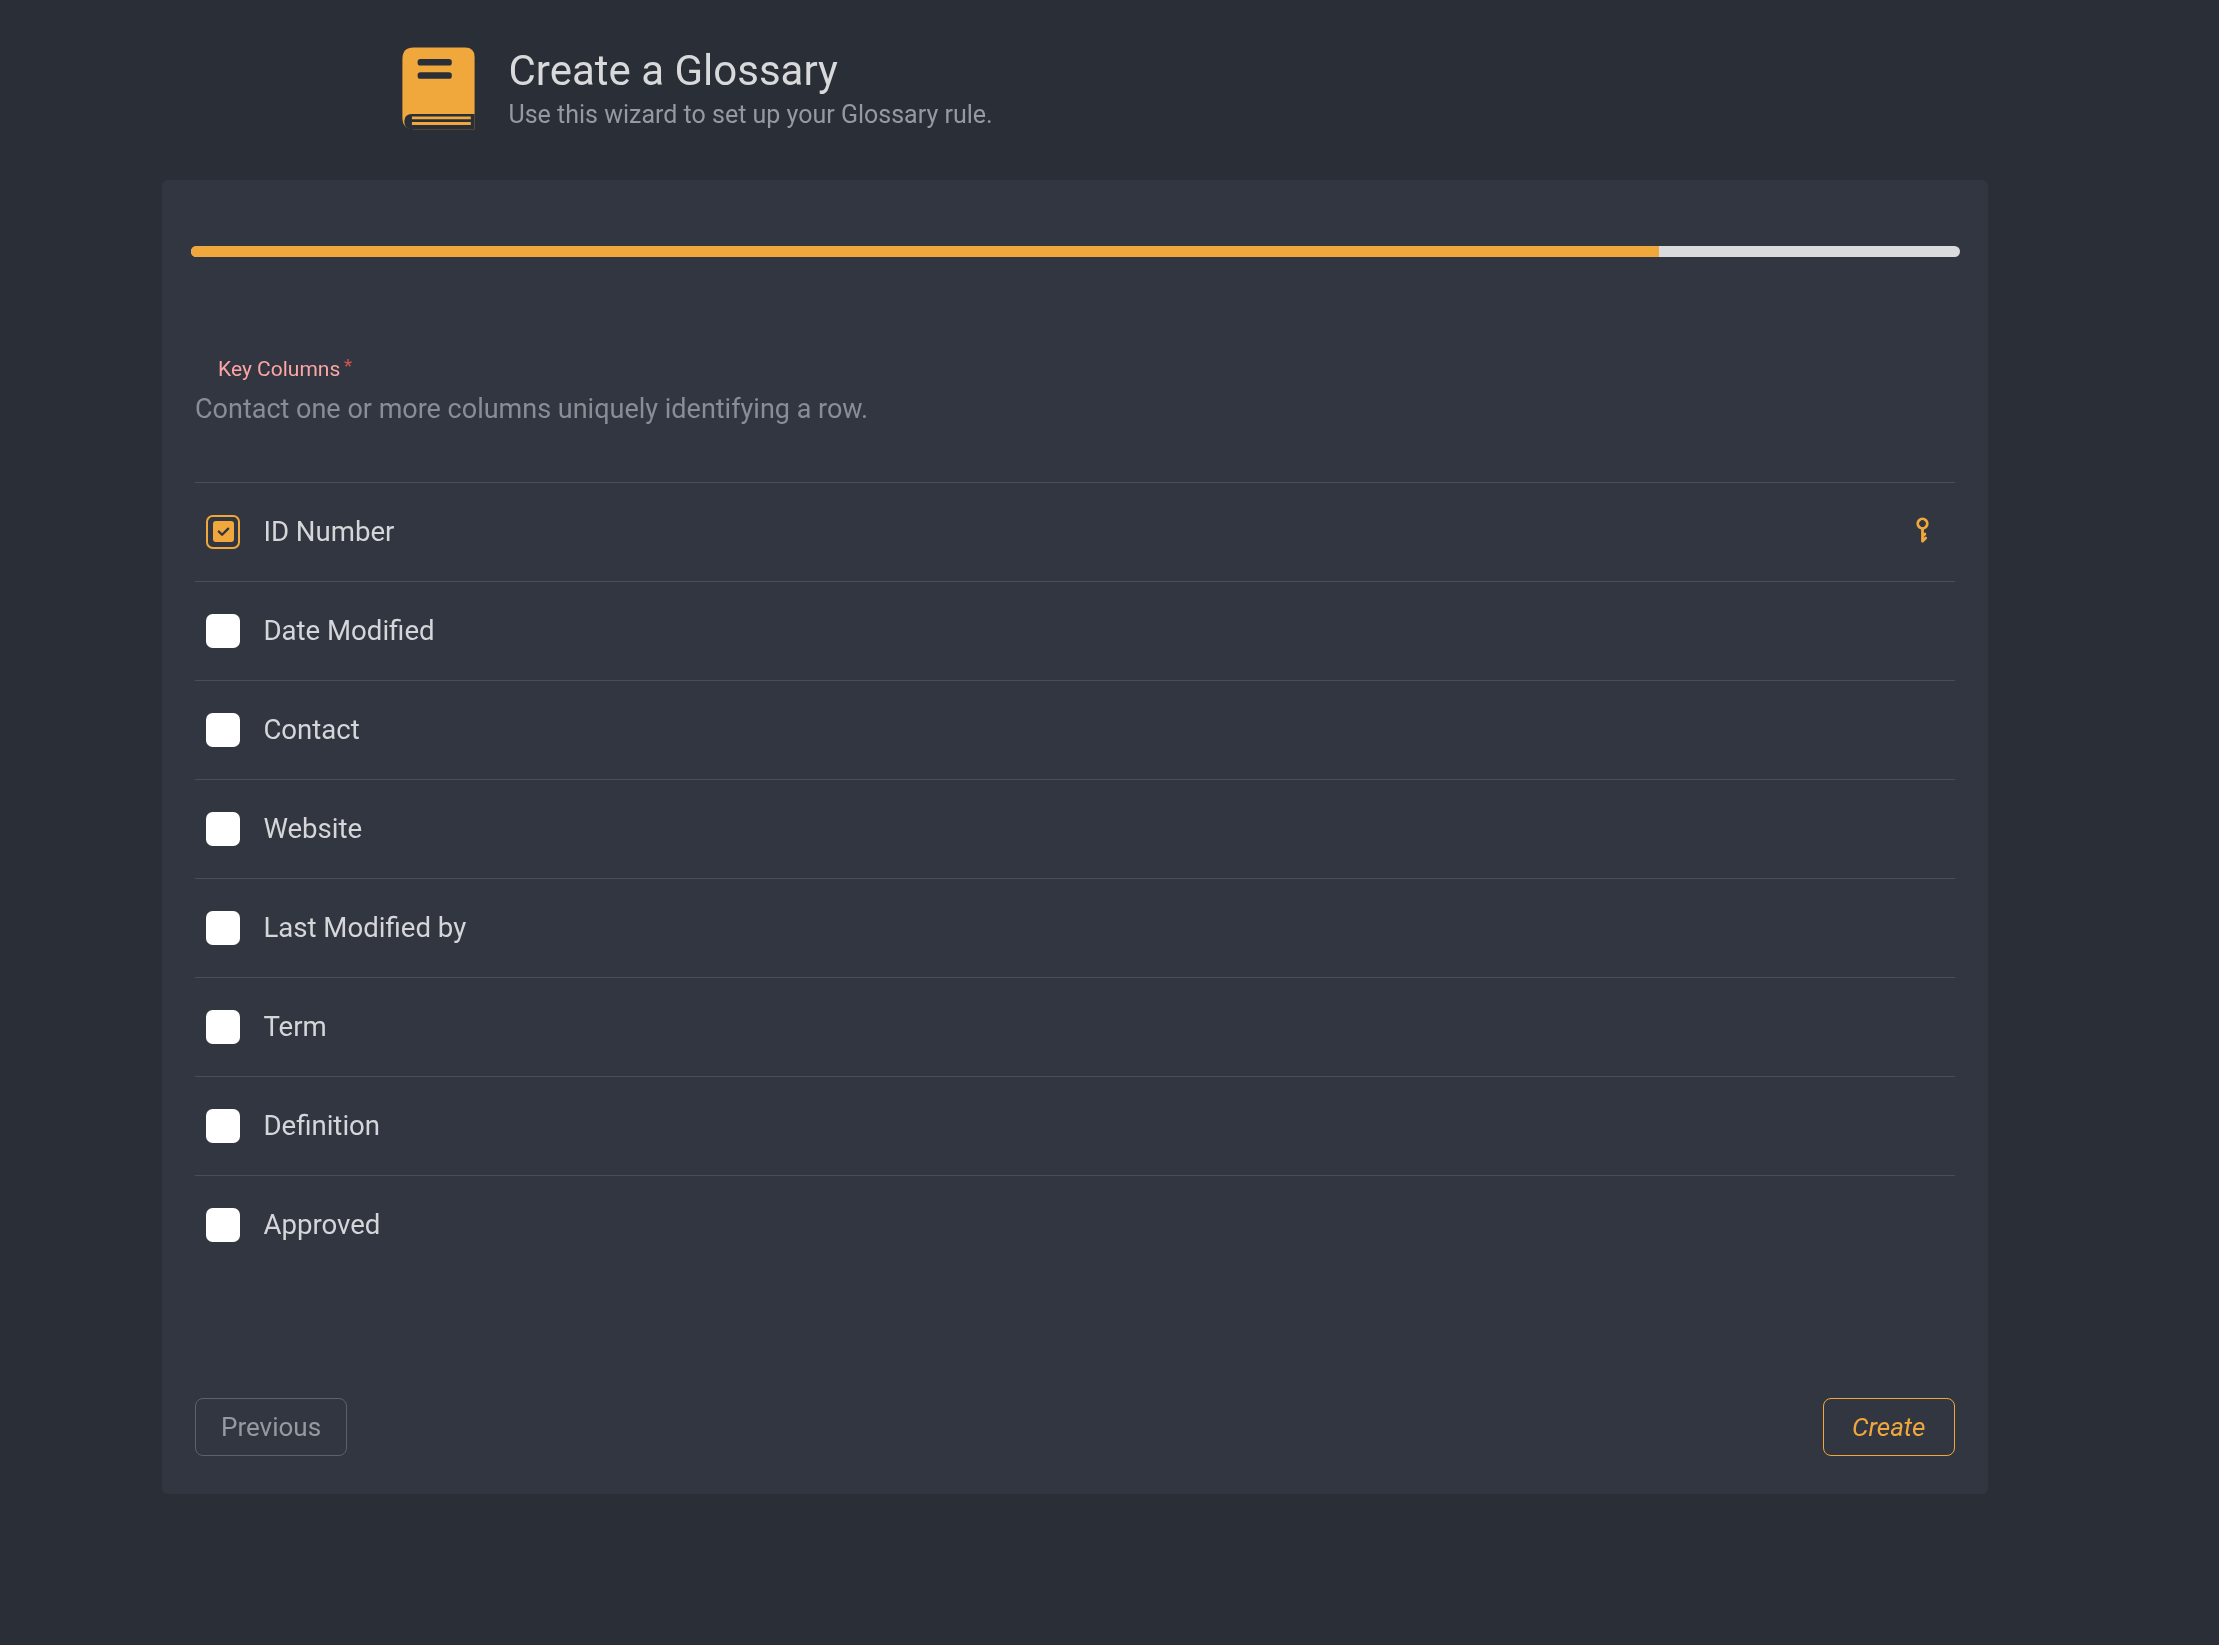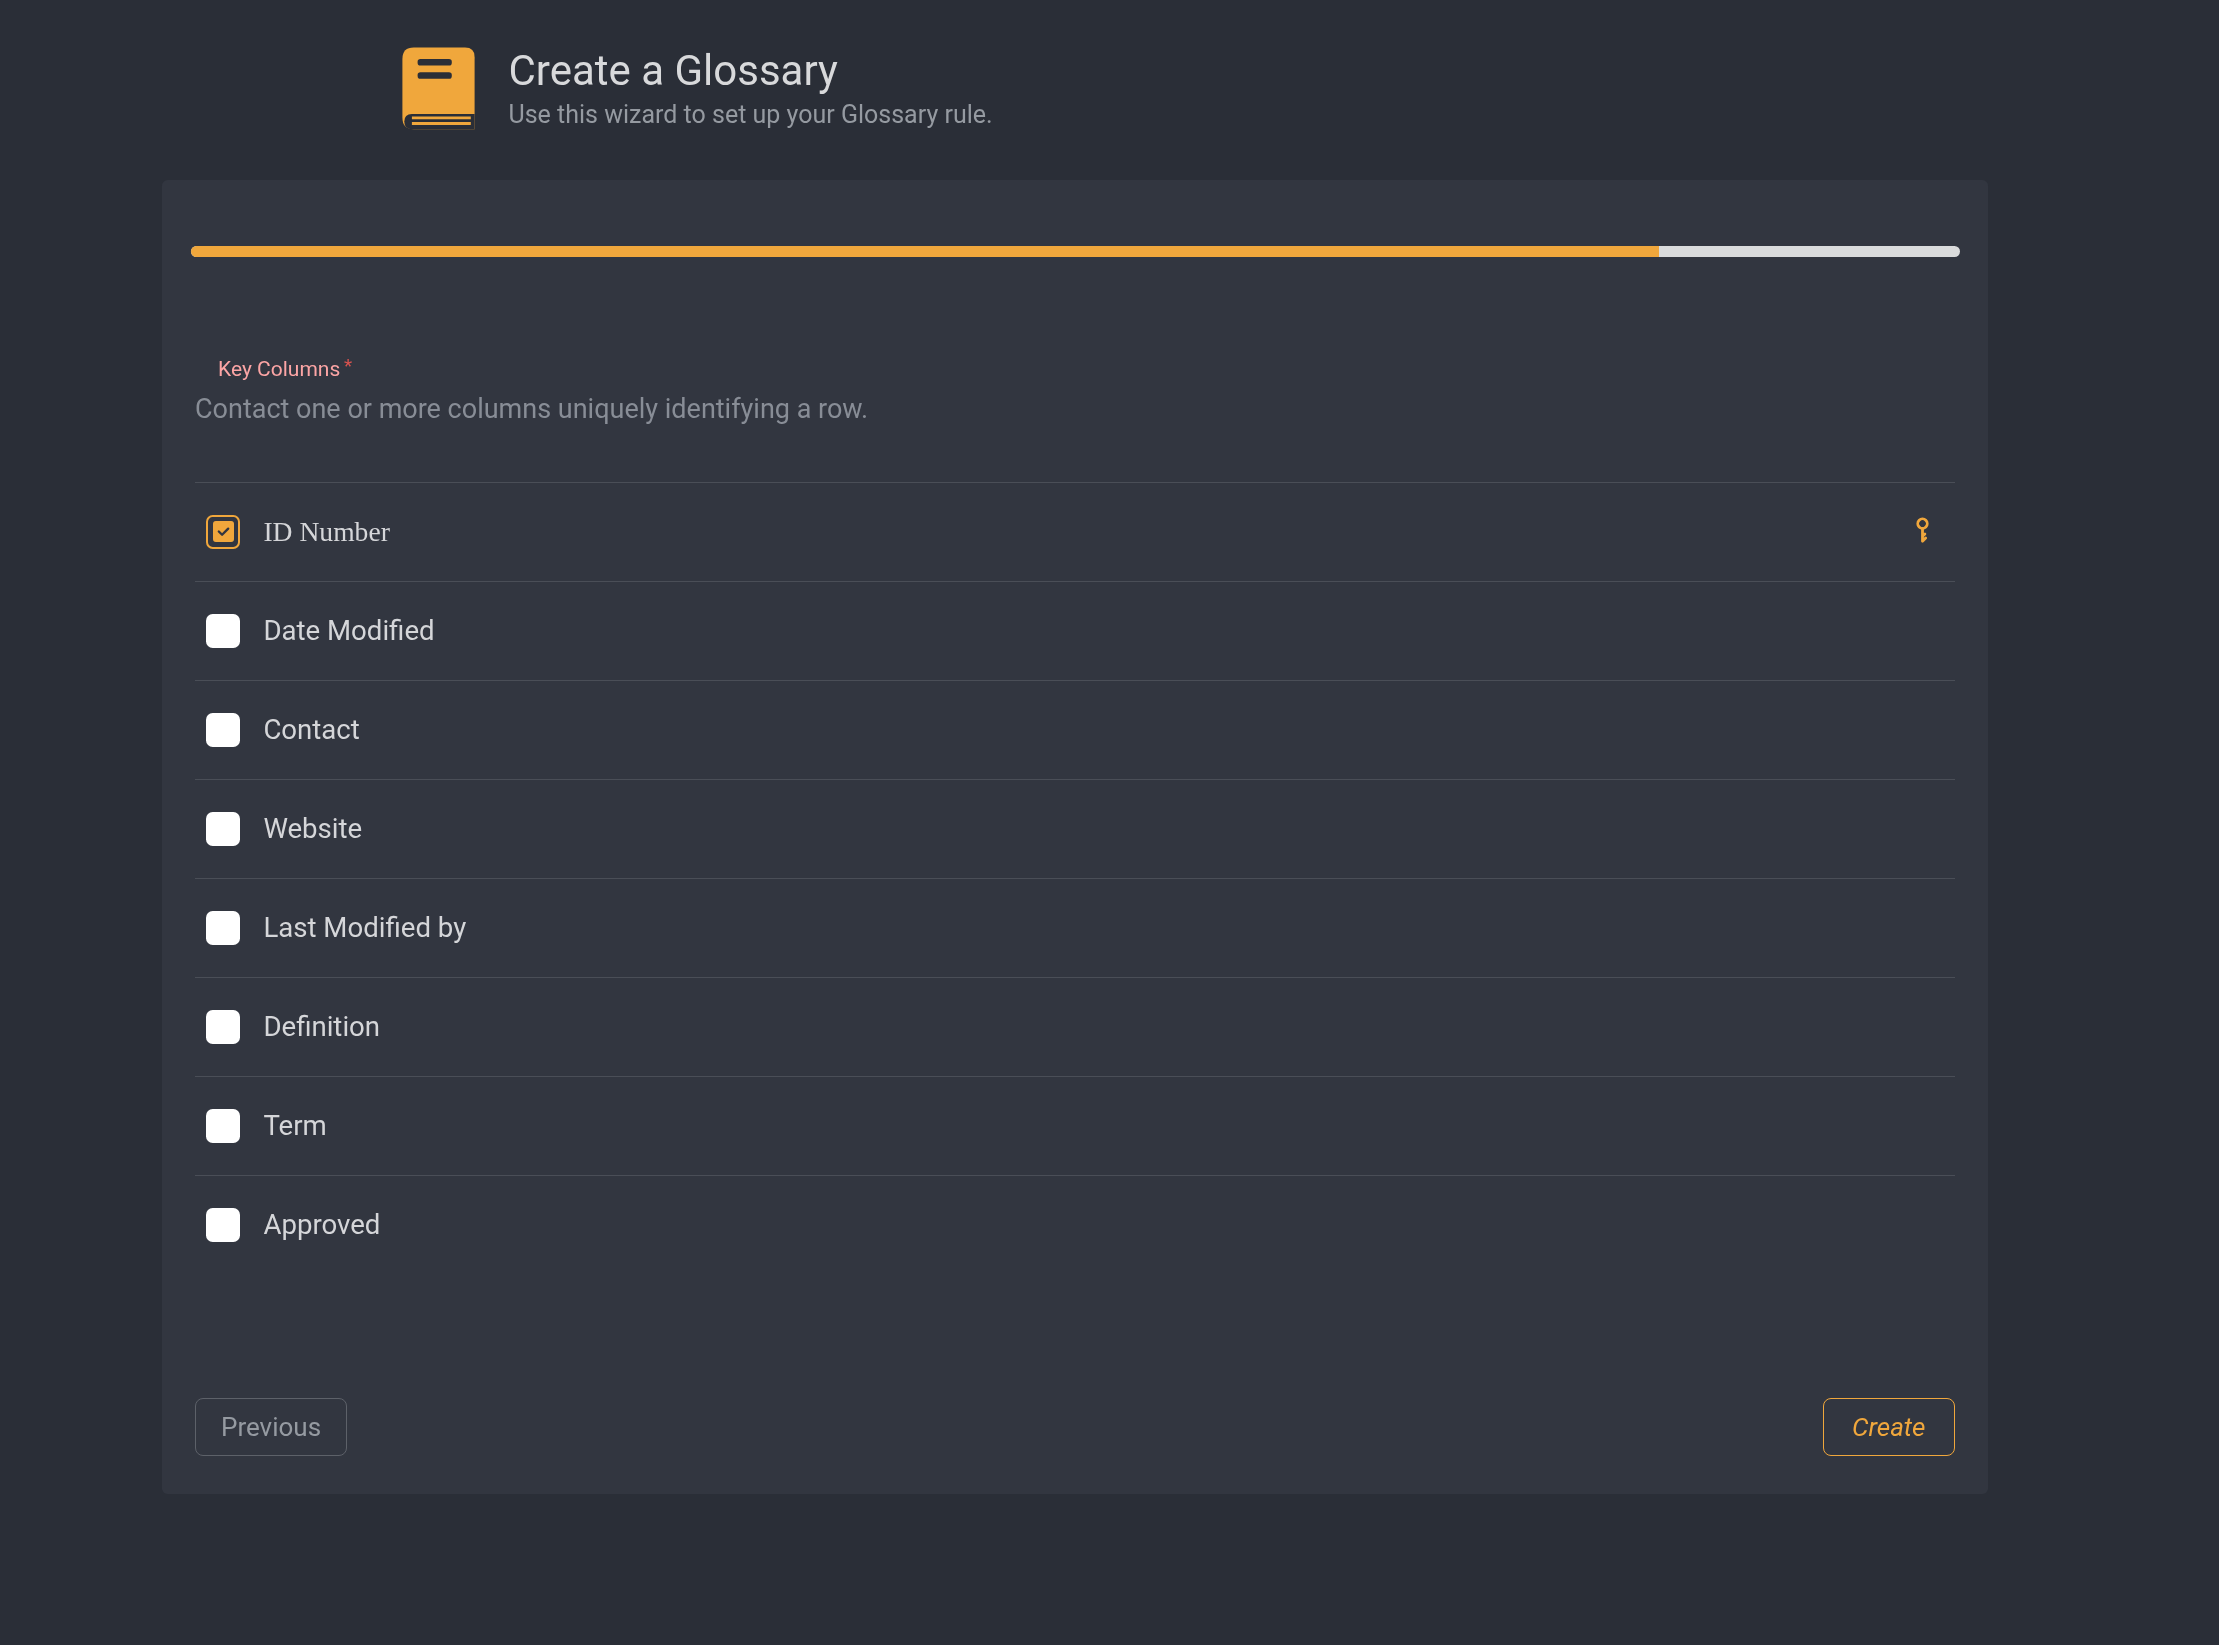--- a/index.html
+++ b/index.html
@@ -84,21 +84,20 @@
     }
     .row {
       display: flex;
       align-items: center;
       padding: 32px 19px 32px 11.4px;
       border-top: 1px solid #4a4e57;
       position: relative;
     }
     .row:first-child {
       border-top: 1px solid #4a4e57;
-      font-family: Liberation Serif, serif;
     }
     .checkbox {
       width: 34px;
       height: 34px;
       border-radius: 6.7px;
       background: #ffffff;
       flex-shrink: 0;
       margin-right: 23px;
       display: flex;
       align-items: center;
@@ -218,25 +217,25 @@
         <div class="row">
           <div class="checkbox"></div>
           <span class="row-label">Website</span>
         </div>
         <div class="row">
           <div class="checkbox"></div>
           <span class="row-label">Last Modified by</span>
         </div>
         <div class="row">
           <div class="checkbox"></div>
+          <span class="row-label">Term</span>
+        </div>
+        <div class="row">
+          <div class="checkbox"></div>
           <span class="row-label">Definition</span>
-        </div>
-        <div class="row">
-          <div class="checkbox"></div>
-          <span class="row-label">Term</span>
         </div>
         <div class="row">
           <div class="checkbox"></div>
           <span class="row-label">Approved</span>
         </div>
       </div>
   </div>
 
   <div class="footer">
     <button class="btn btn-prev">Previous</button>

